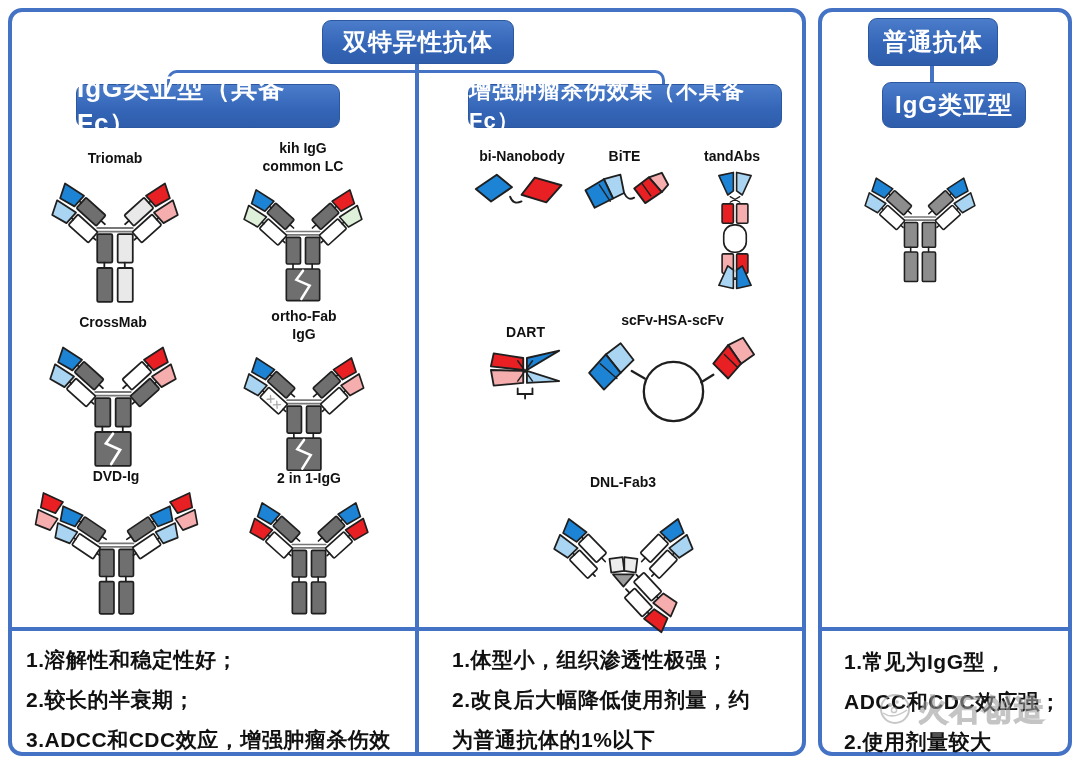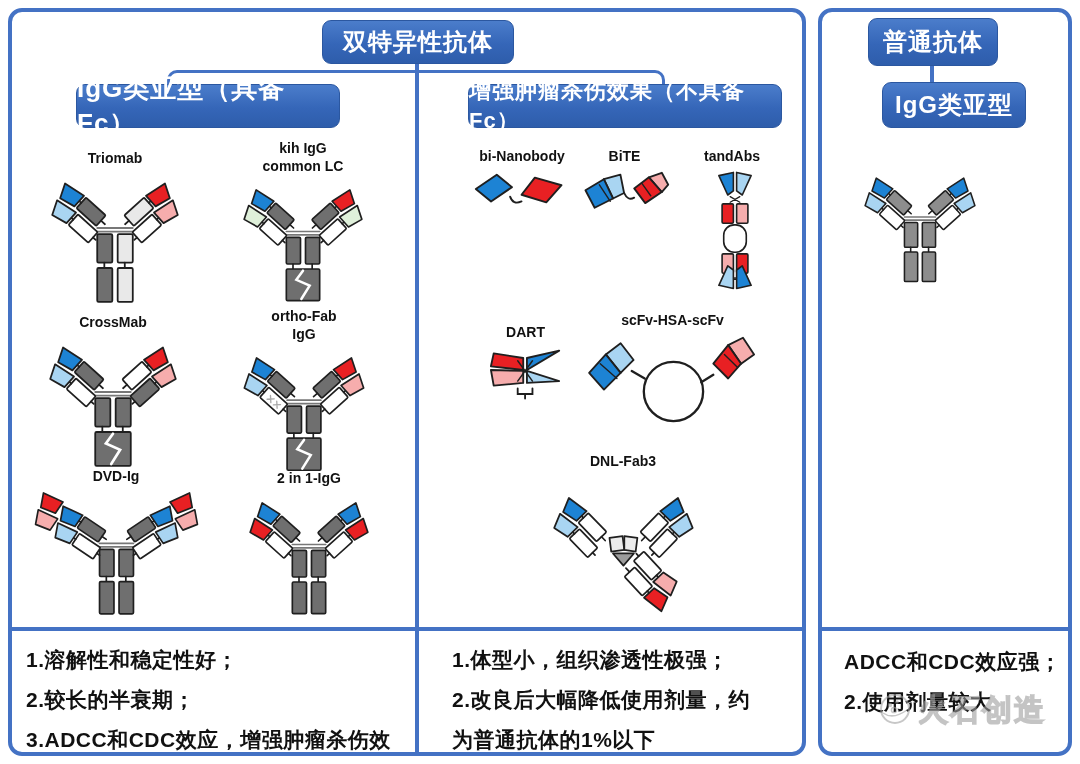--- a/index.html
+++ b/index.html
@@ -292,21 +292,21 @@
           <path d="M24,32 l18,16" stroke="#1f1f1f" stroke-width="1.5" fill="none" stroke-linecap="round"></path>
           <path d="M58,40 L72,48" stroke="#1f1f1f" stroke-width="2.5" fill="none" stroke-linecap="round"></path>
           <circle cx="103" cy="62" r="32" fill="#ffffff" stroke="#1f1f1f" stroke-width="2.5"></circle>
           <path d="M133,52 L146,44" stroke="#1f1f1f" stroke-width="2.5" fill="none" stroke-linecap="round"></path>
           <polygon points="162,12 178,4 190,22 176,32" fill="#f6adad" stroke="#1f1f1f" stroke-width="2" stroke-linejoin="round"></polygon>
           <polygon points="146,32 162,12 176,32 162,48" fill="#e82023" stroke="#1f1f1f" stroke-width="2" stroke-linejoin="round"></polygon>
           <path d="M158,22 l14,14" stroke="#1f1f1f" stroke-width="1.5" fill="none" stroke-linecap="round"></path>
         </svg>
       </div>
     </div>
-  <div class="diag" style="left:528px;top:453px;width:190px;">
+  <div class="diag" style="left:528px;top:474px;width:190px;">
       <div class="diag-label">DNL-Fab3</div>
       <div class="diag-art" style="width: 170px;">
         <svg viewBox="0 0 195 160">
           <g transform="translate(72,80) rotate(-44)">
             <rect x="-21" y="-30" width="16" height="30" rx="1.5" fill="#ffffff" stroke="#1f1f1f" stroke-width="2"></rect>
             <polygon points="-21,-33 -5,-33 -9,-58 -25,-51" fill="#a9d5f2" stroke="#1f1f1f" stroke-width="2" stroke-linejoin="round"></polygon>
             <rect x="-1" y="-36" width="16" height="30" rx="1.5" fill="#ffffff" stroke="#1f1f1f" stroke-width="2"></rect>
             <polygon points="-1,-39 15,-39 11,-64 -5,-57" fill="#1d83d4" stroke="#1f1f1f" stroke-width="2" stroke-linejoin="round"></polygon>
             <path d="M7,-38 v2 M-13,-32 v2 M7,-6 v6 M-13,0 v4" stroke="#1f1f1f" stroke-width="2" fill="none" stroke-linecap="round"></path>
           </g>
@@ -364,20 +364,21 @@
       <div>1.溶解性和稳定性好；</div>
       <div>2.较长的半衰期；</div>
       <div>3.ADCC和CDC效应，增强肿瘤杀伤效果</div>
     </div>
   <div class="notes" id="notes-nonigg">
       <div>1.体型小，组织渗透性极强；</div>
       <div>2.改良后大幅降低使用剂量，约</div>
       <div>为普通抗体的1%以下</div>
     </div>
   <div class="notes" id="notes-ordinary">
+      <div>1.常见为IgG型，</div>
       <div>ADCC和CDC效应强；</div>
       <div>2.使用剂量较大</div>
     </div>
 
   <div id="watermark">
     <span>
       <svg width="34" height="34" viewBox="0 0 34 34">
         <circle cx="17" cy="17" r="14" fill="none" stroke="#a2a2a2" stroke-width="2"></circle>
         <circle cx="12" cy="13" r="2.2" fill="#a2a2a2"></circle>
         <circle cx="19" cy="10" r="1.8" fill="#a2a2a2"></circle>

